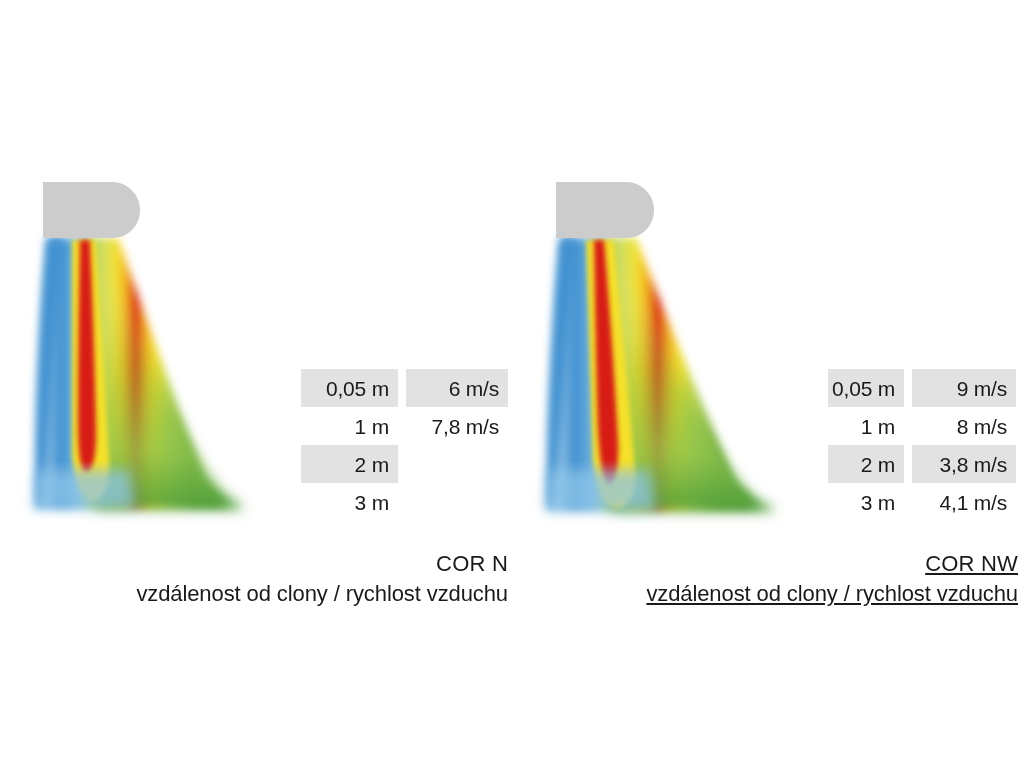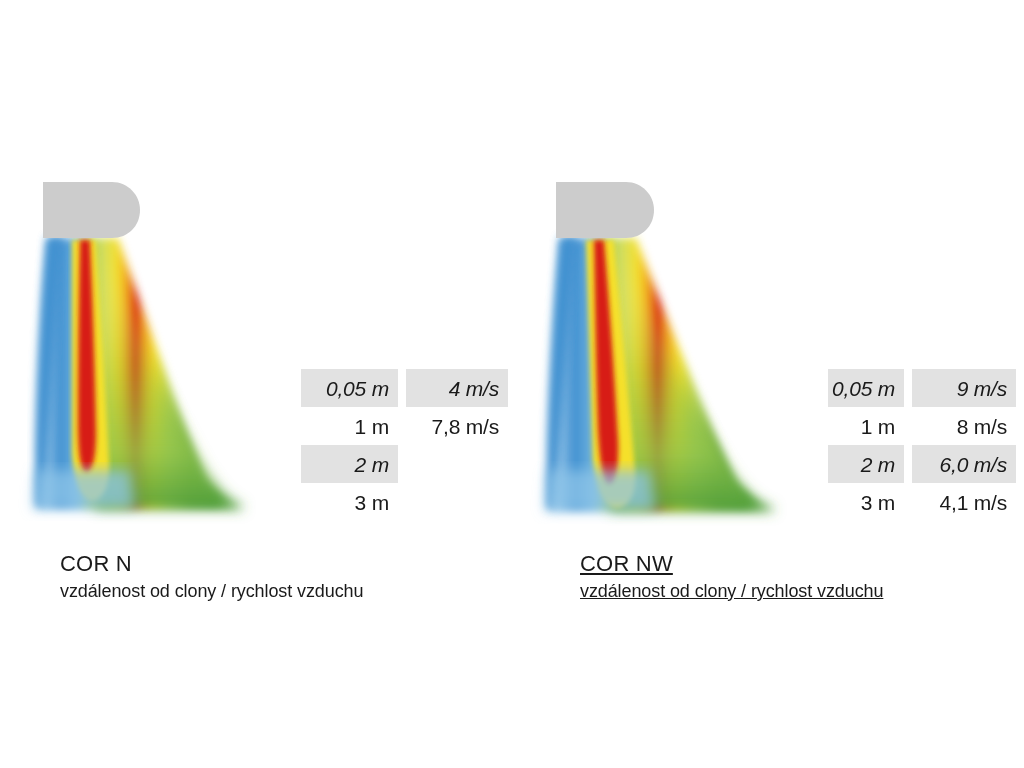--- a/index.html
+++ b/index.html
@@ -66,38 +66,38 @@
     padding-right: 9px;
     box-sizing: border-box;
     white-space: nowrap;
     letter-spacing: -0.2px;
   }
   .cell-dist  { width: 97px; }
   .cell-speed { width: 102px; margin-left: 8px; }
   .table-right .cell-dist  { width: 86px; }
   .table-right .cell-speed { width: 118px; margin-left: 8px; }
 
-  .row-shaded .cell { background: #e2e2e2; font-style: italic; }
+  .row-shaded .cell { background: #e2e2e2; }
 
   
   .caption-block {
     position: absolute;
-    text-align: left;
+    text-align: right;
     line-height: 1.18;
   }
   .caption-left  { left: 60px;  top: 551px; width: 448px; }
   .caption-right { left: 580px; top: 551px; width: 438px; text-decoration: underline; }
 
   .caption-title {
     font-size: 22px;
     letter-spacing: 0.2px;
     margin-bottom: 4px;
   }
   .caption-sub {
-    font-size: 18px;
+    font-size: 22px;
     letter-spacing: -0.1px;
   }
 </style>
 </head>
 <body>
 
 <div class="stage">
 
   <div class="panel panel-left">
     <svg class="plume-svg" viewBox="0 0 300 768">
@@ -268,21 +268,21 @@
       <g>
         <path d="M 38,182 L 108,182 C 124,182 136,195 136,210
                  C 136,226 124,238 108,238 L 38,238 Z" fill="#cccccc"></path>
       </g>
     </svg>
   </div>
 
   <div class="table table-left">
     <div class="row row-shaded">
       <div class="cell cell-dist">0,05 m</div>
-      <div class="cell cell-speed">4 m/s</div>
+      <div class="cell cell-speed">6 m/s</div>
     </div>
     <div class="row">
       <div class="cell cell-dist">1 m</div>
       <div class="cell cell-speed">7,8 m/s</div>
     </div>
     <div class="row row-shaded">
       <div class="cell cell-dist">2 m</div>
     </div>
     <div class="row">
       <div class="cell cell-dist">3 m</div>
@@ -293,21 +293,21 @@
     <div class="row row-shaded">
       <div class="cell cell-dist">0,05 m</div>
       <div class="cell cell-speed">9 m/s</div>
     </div>
     <div class="row">
       <div class="cell cell-dist">1 m</div>
       <div class="cell cell-speed">8 m/s</div>
     </div>
     <div class="row row-shaded">
       <div class="cell cell-dist">2 m</div>
-      <div class="cell cell-speed">6,0 m/s</div>
+      <div class="cell cell-speed">3,8 m/s</div>
     </div>
     <div class="row">
       <div class="cell cell-dist">3 m</div>
       <div class="cell cell-speed">4,1 m/s</div>
     </div>
   </div>
 
   <div class="caption-block caption-left">
     <div class="caption-title">COR N</div>
     <div class="caption-sub">vzdálenost od clony / rychlost vzduchu</div>

